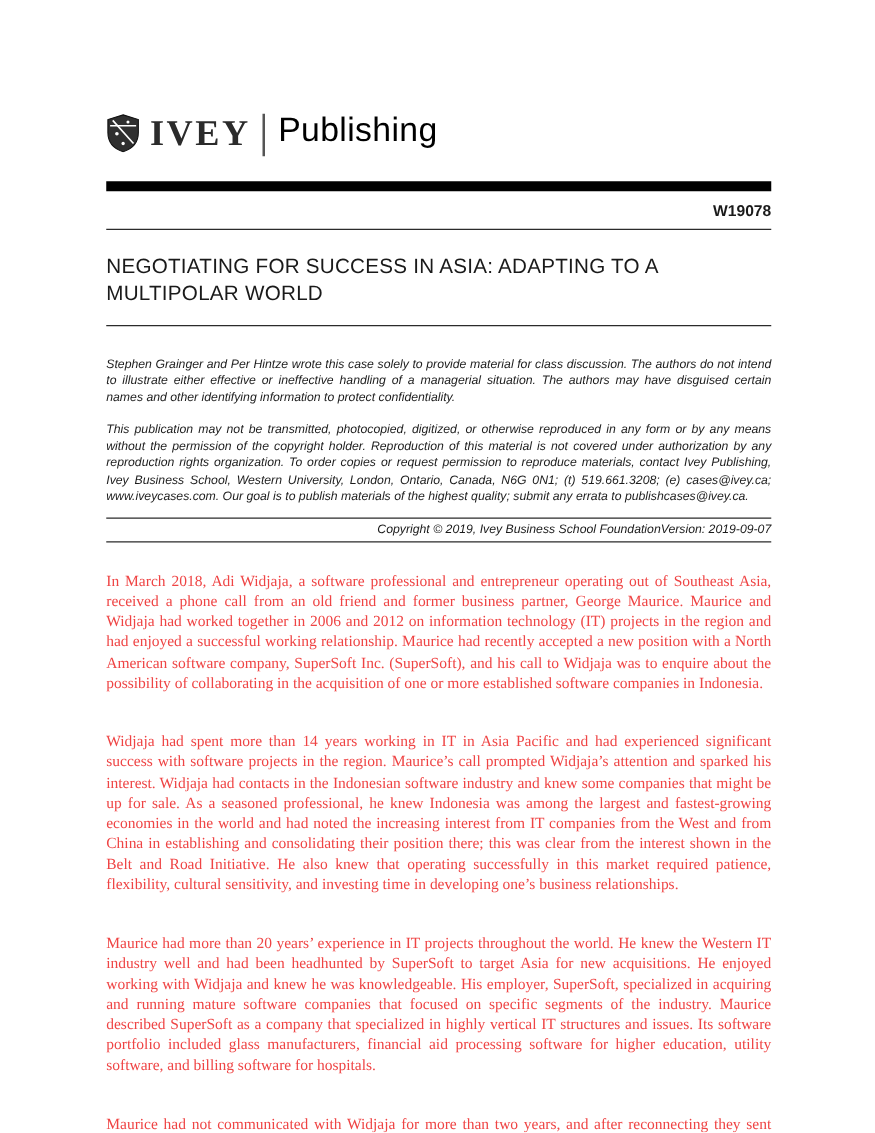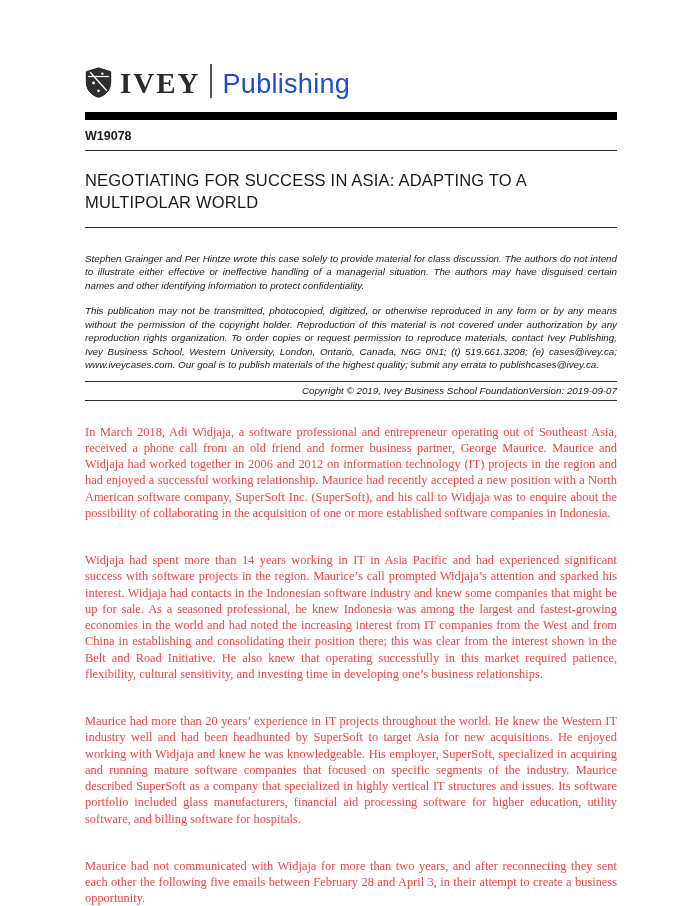--- a/index.html
+++ b/index.html
@@ -13,52 +13,53 @@
     width: 700px; height: 906px;
     background: #ffffff;
     padding: 58px 83px 0 85px;
     overflow: hidden;
   }
   .content { width: 532px; }
 
   
   .logo-row {
     display: flex;
-    align-items: flex-end;
+    align-items: flex-start;
     height: 40px;
+    margin-top: 33px;
   }
   .crest { display: inline-flex; margin-right: 8px; }
   .ivey-wordmark {
     font-family: "Liberation Serif", serif;
     font-weight: 700;
     font-size: 29px;
     letter-spacing: 2px;
     color: #2b2b2b;
     line-height: 1;
     padding-top: 2px;
   }
   .logo-divider {
     width: 2px; height: 34px;
     background: #555;
     margin: 0 11px 0 9px;
   }
   .publishing-wordmark {
     font-size: 27px;
     font-weight: 400;
-    color: #1d4ed8;
+    color: #000000;
     line-height: 1;
     letter-spacing: 0.3px;
   }
   .header-rule {
     height: 8px;
     background: #000;
     margin-top: 14px;
   }
   .doc-number {
-    text-align: left;
+    text-align: right;
     font-weight: 700;
     font-size: 12.5px;
     margin-top: 9px;
     padding-bottom: 7px;
     border-bottom: 1px solid #2b2b2b;
   }
 
   
   .page-title {
     margin-top: 18px;

